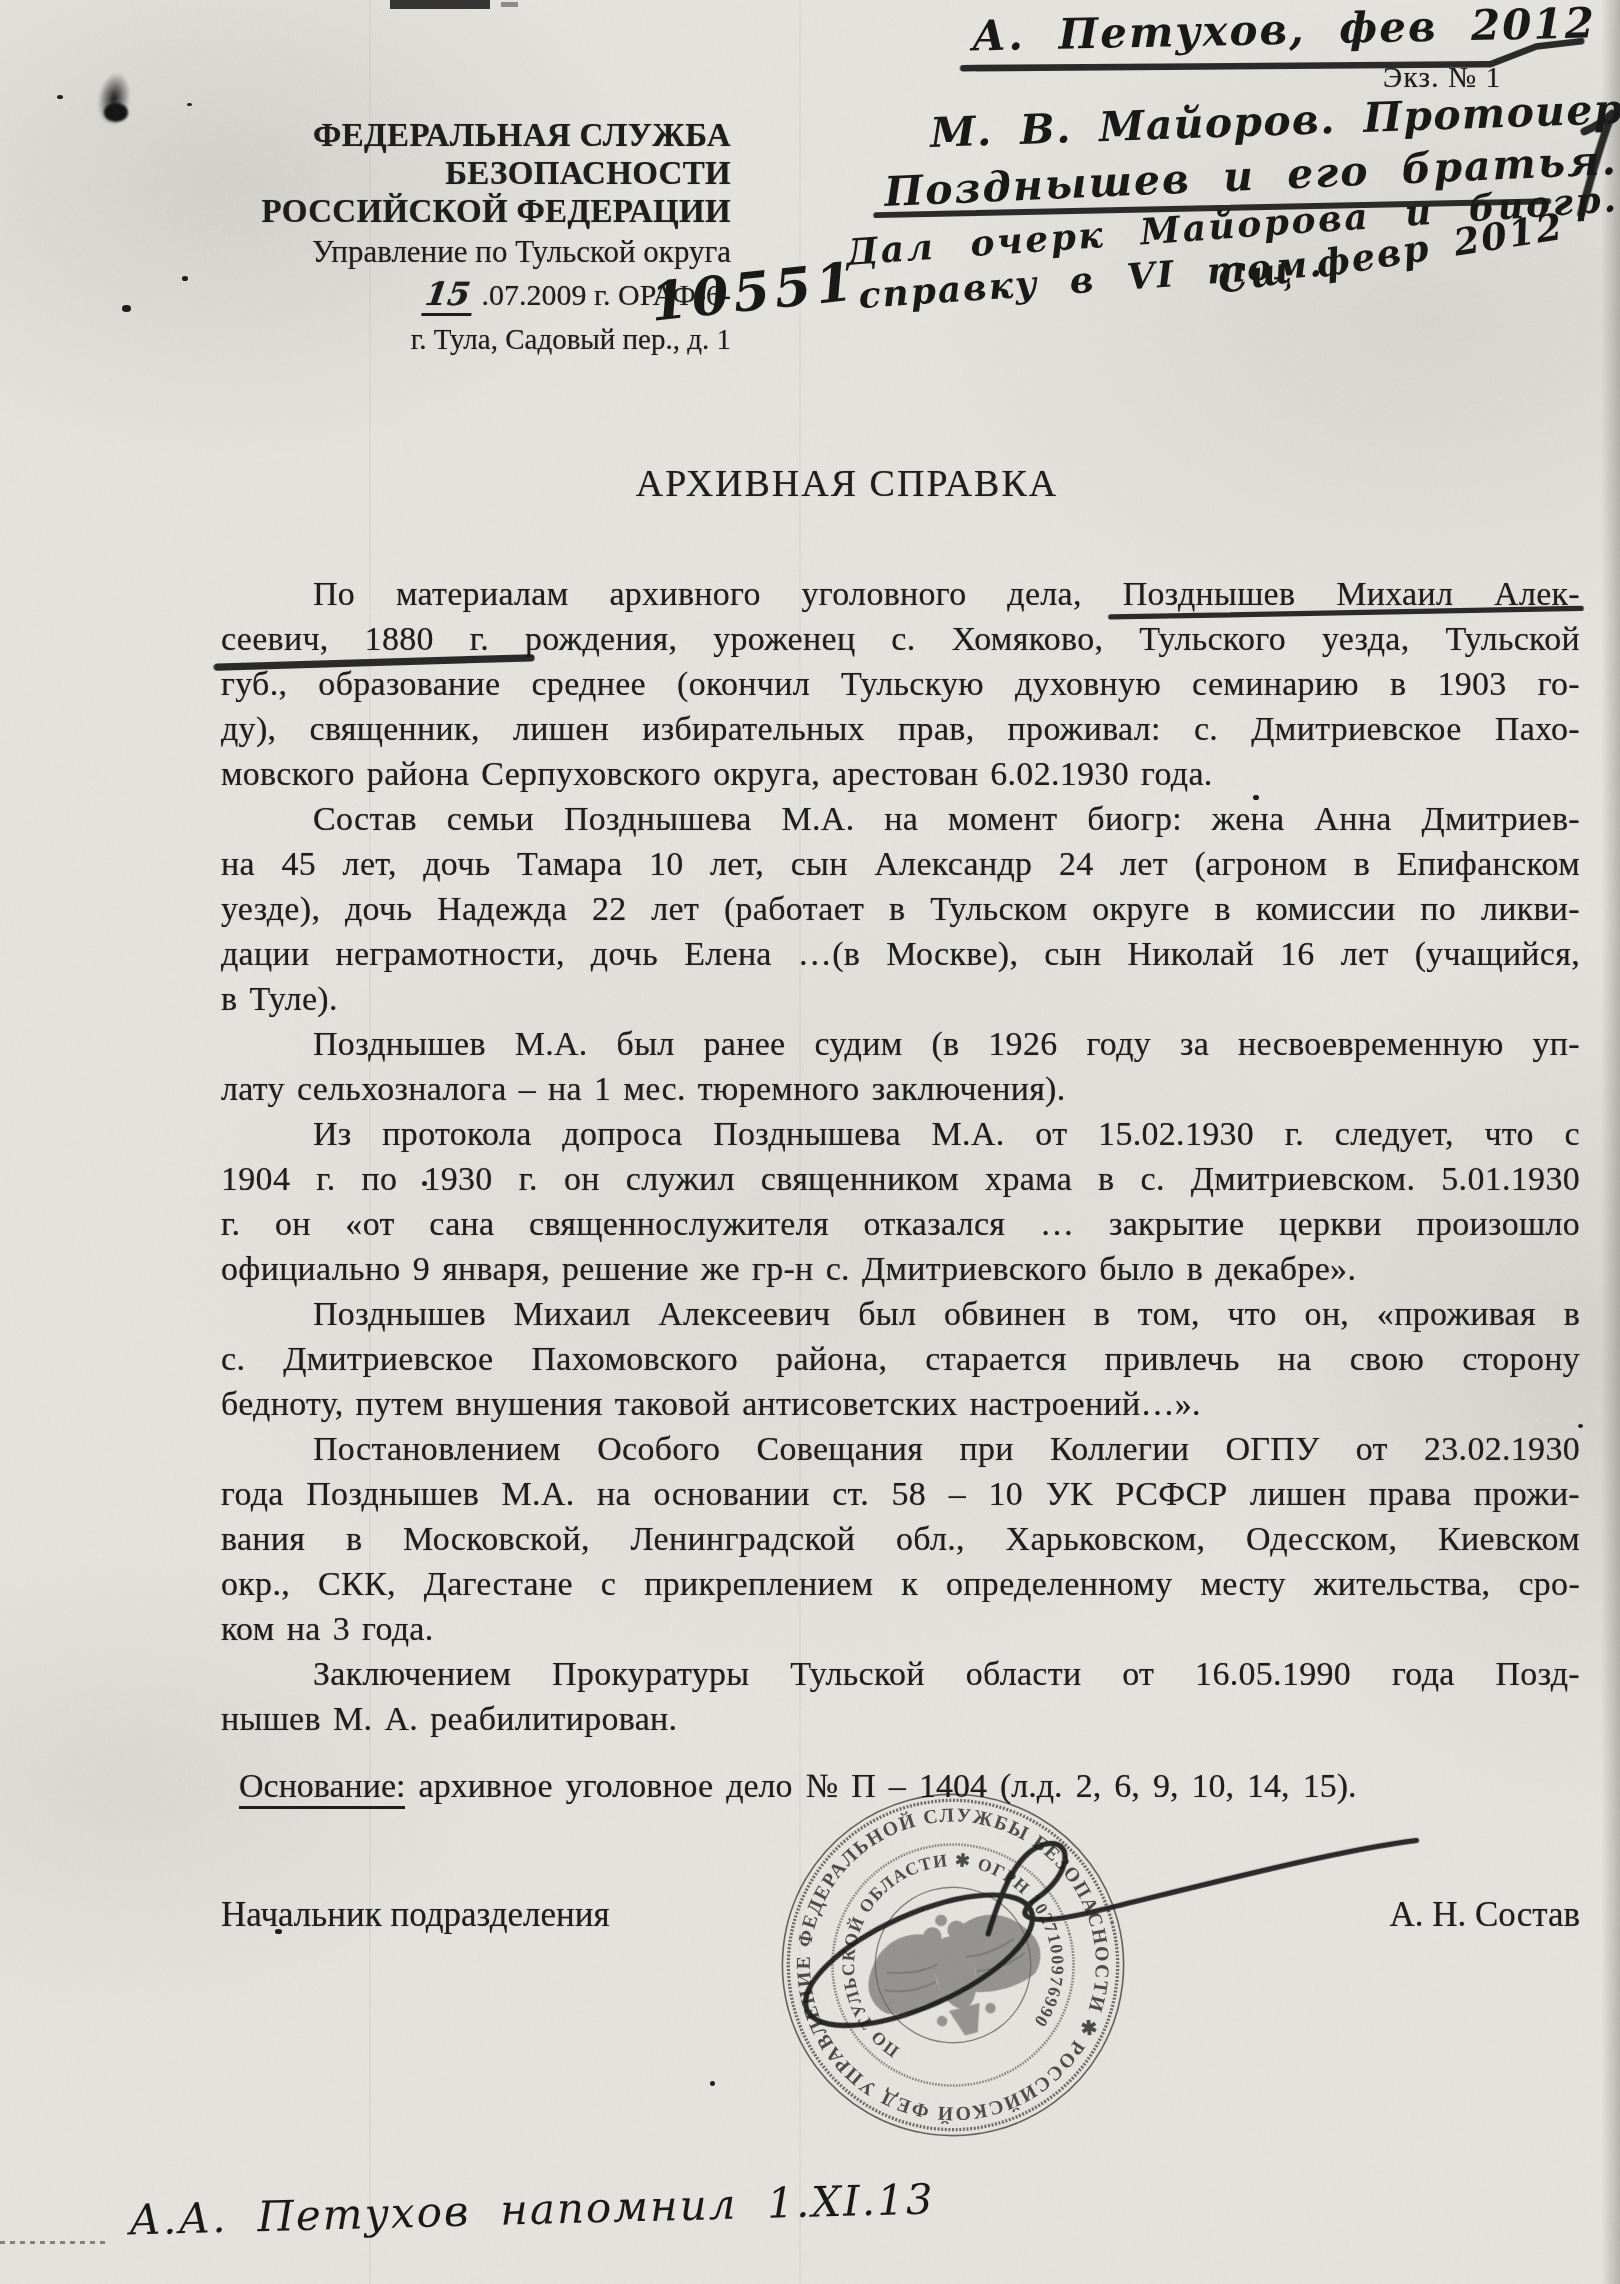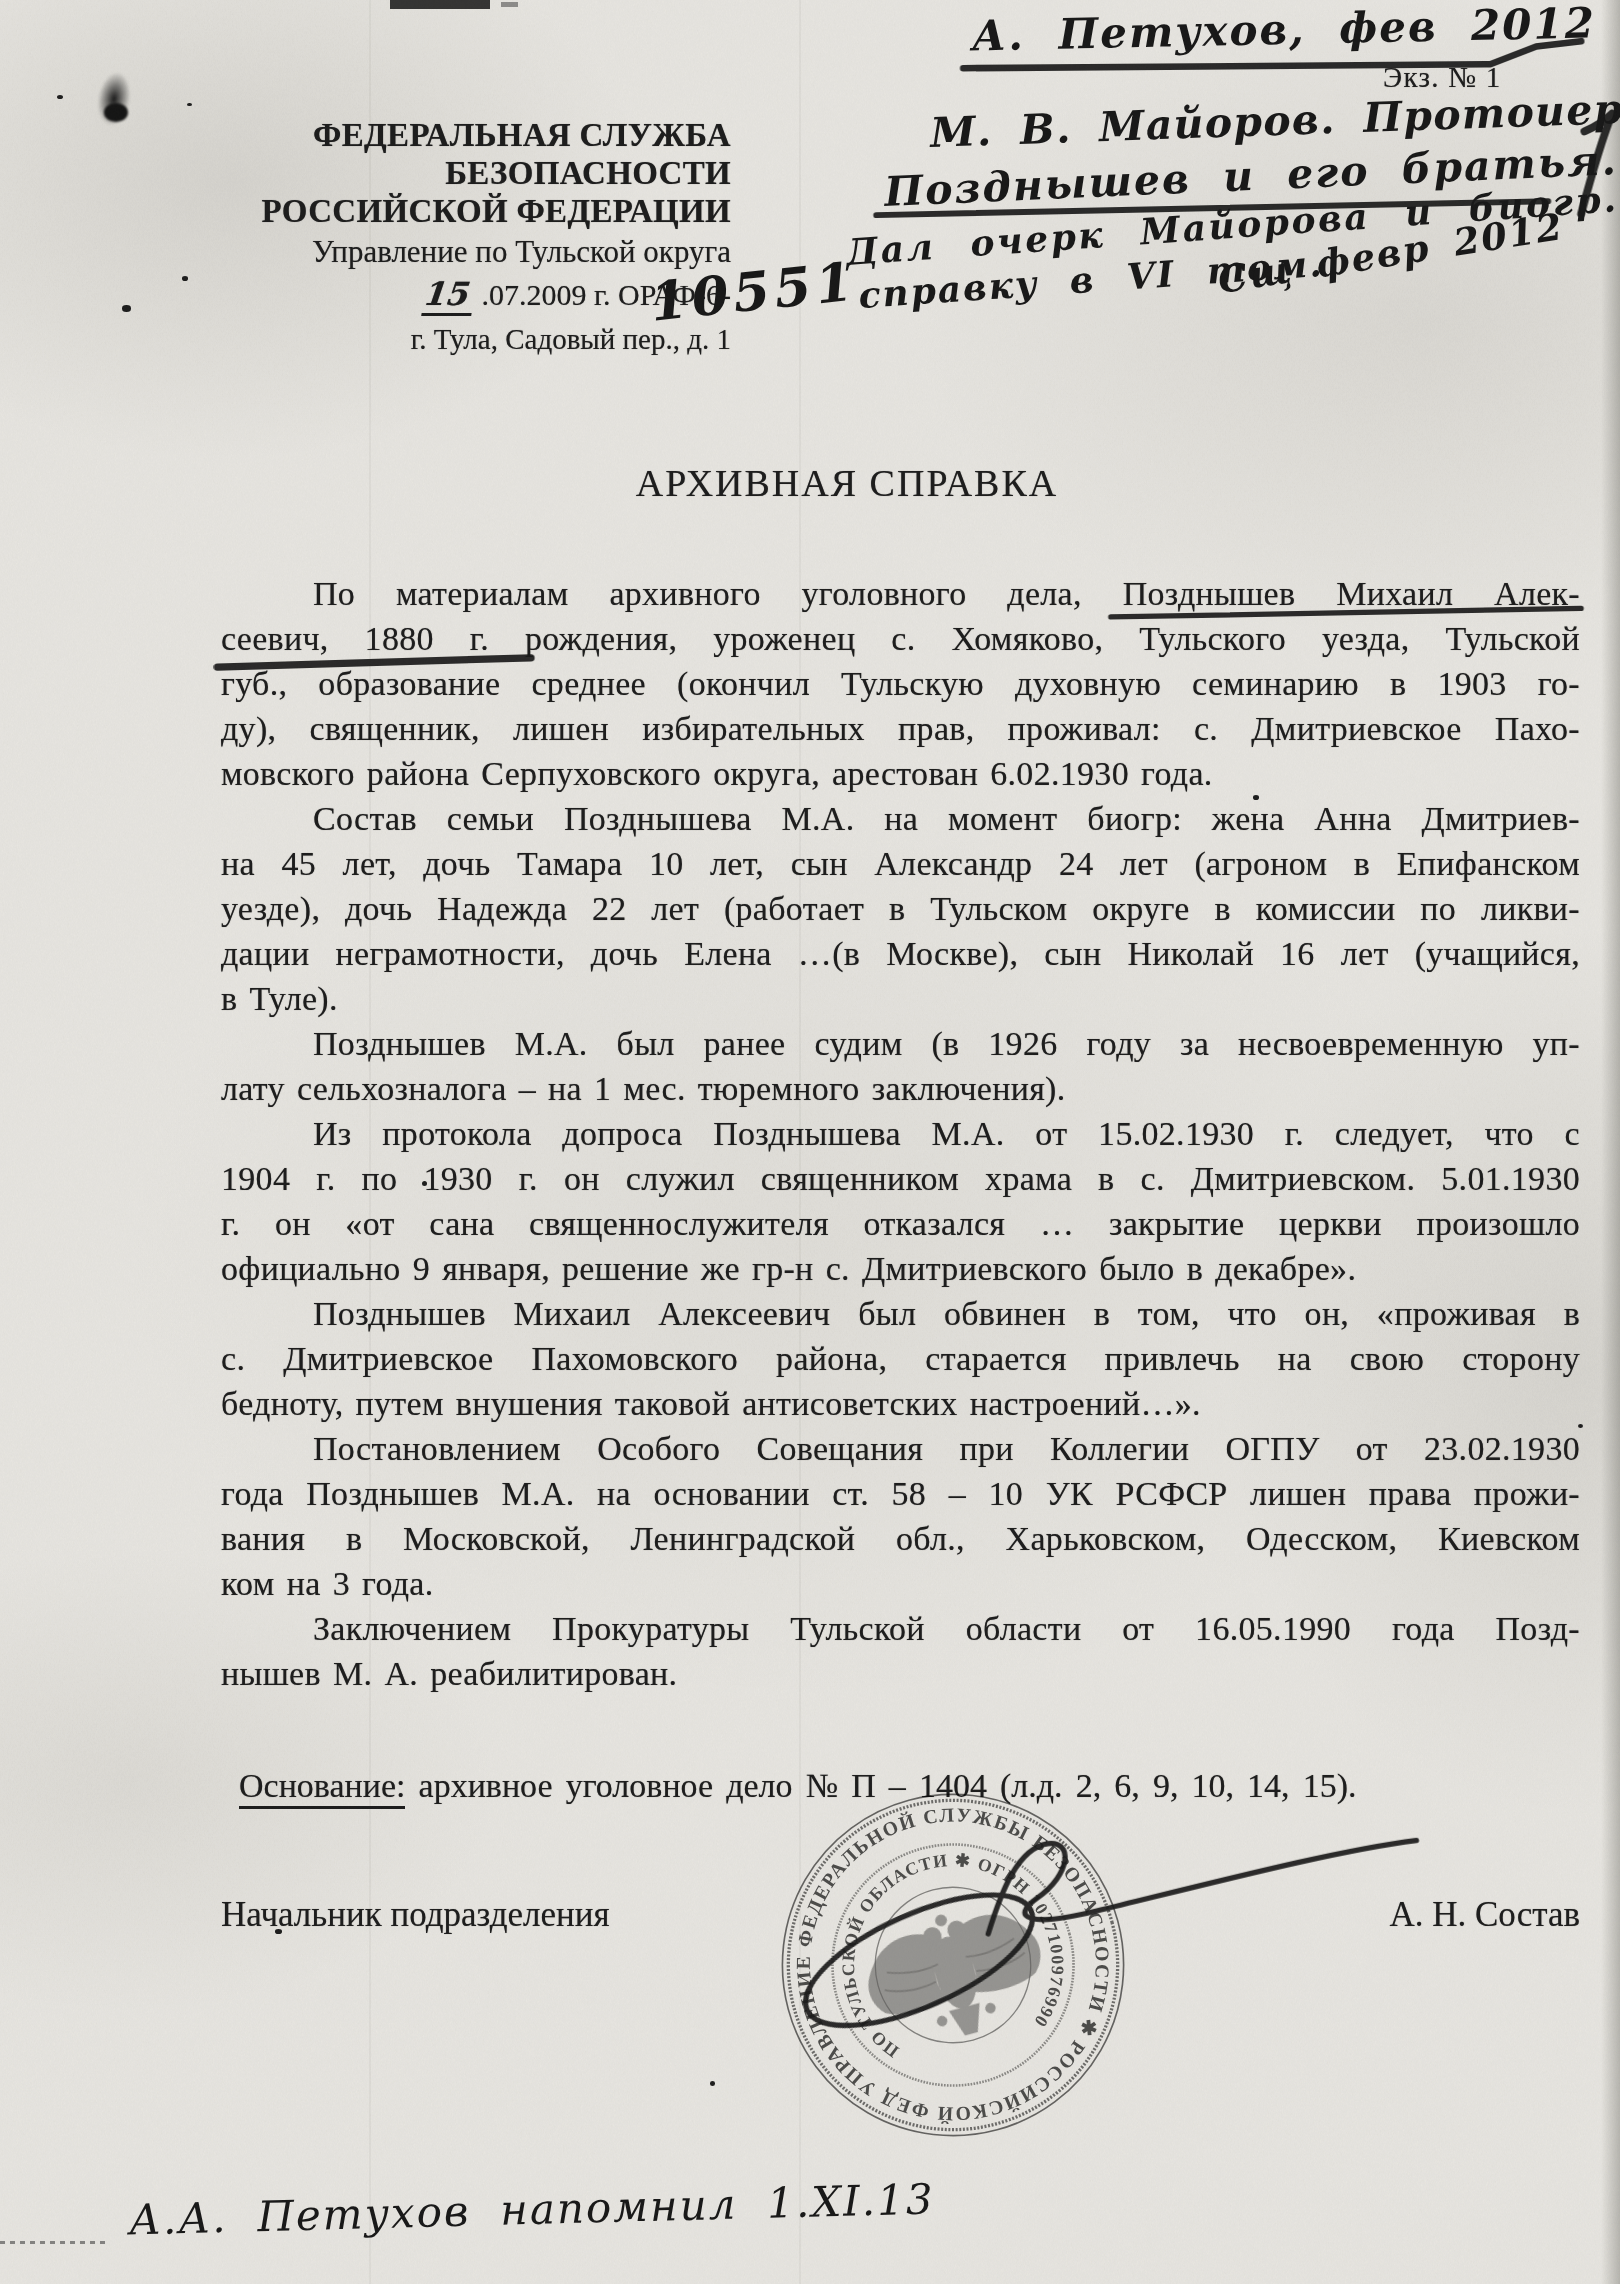--- a/index.html
+++ b/index.html
@@ -132,20 +132,21 @@
       <div class="bline first">Из протокола допроса Позднышева М.А. от 15.02.1930 г. следует, что с</div>
       <div class="bline">1904 г. по 1930 г. он служил священником храма в с. Дмитриевском. 5.01.1930</div>
       <div class="bline">г. он «от сана священнослужителя отказался … закрытие церкви произошло</div>
       <div class="bline last">официально 9 января, решение же гр-н  с. Дмитриевского было в декабре».</div>
       <div class="bline first">Позднышев Михаил Алексеевич был обвинен в том, что он, «проживая в</div>
       <div class="bline">с. Дмитриевское Пахомовского района, старается привлечь на свою сторону</div>
       <div class="bline last">бедноту,  путем внушения таковой  антисоветских настроений…».</div>
       <div class="bline first">Постановлением Особого Совещания при Коллегии ОГПУ от 23.02.1930</div>
       <div class="bline">года Позднышев М.А. на основании ст. 58 – 10 УК РСФСР лишен права прожи-</div>
       <div class="bline">вания в Московской, Ленинградской обл., Харьковском, Одесском, Киевском</div>
+      <div class="bline">окр., СКК, Дагестане с прикреплением к определенному месту жительства, сро-</div>
       <div class="bline last">ком на 3 года.</div>
       <div class="bline first">Заключением Прокуратуры Тульской области от 16.05.1990 года Позд-</div>
       <div class="bline last">нышев М. А. реабилитирован.</div>
     </div>
 
   <div class="abs basis typed nowrap"><span class="basis-label">Основание:</span><span>  архивное  уголовное дело № П –  1404 (л.д. 2, 6, 9, 10, 14, 15).</span></div>
 
   <svg class="abs stamp" width="382" height="382" viewBox="0 0 580 580">
     <defs>
       <path id="ringOuter" d="M 137 443 A 217 217 0 1 1 443 443 A 217 217 0 0 1 137 443"></path>

